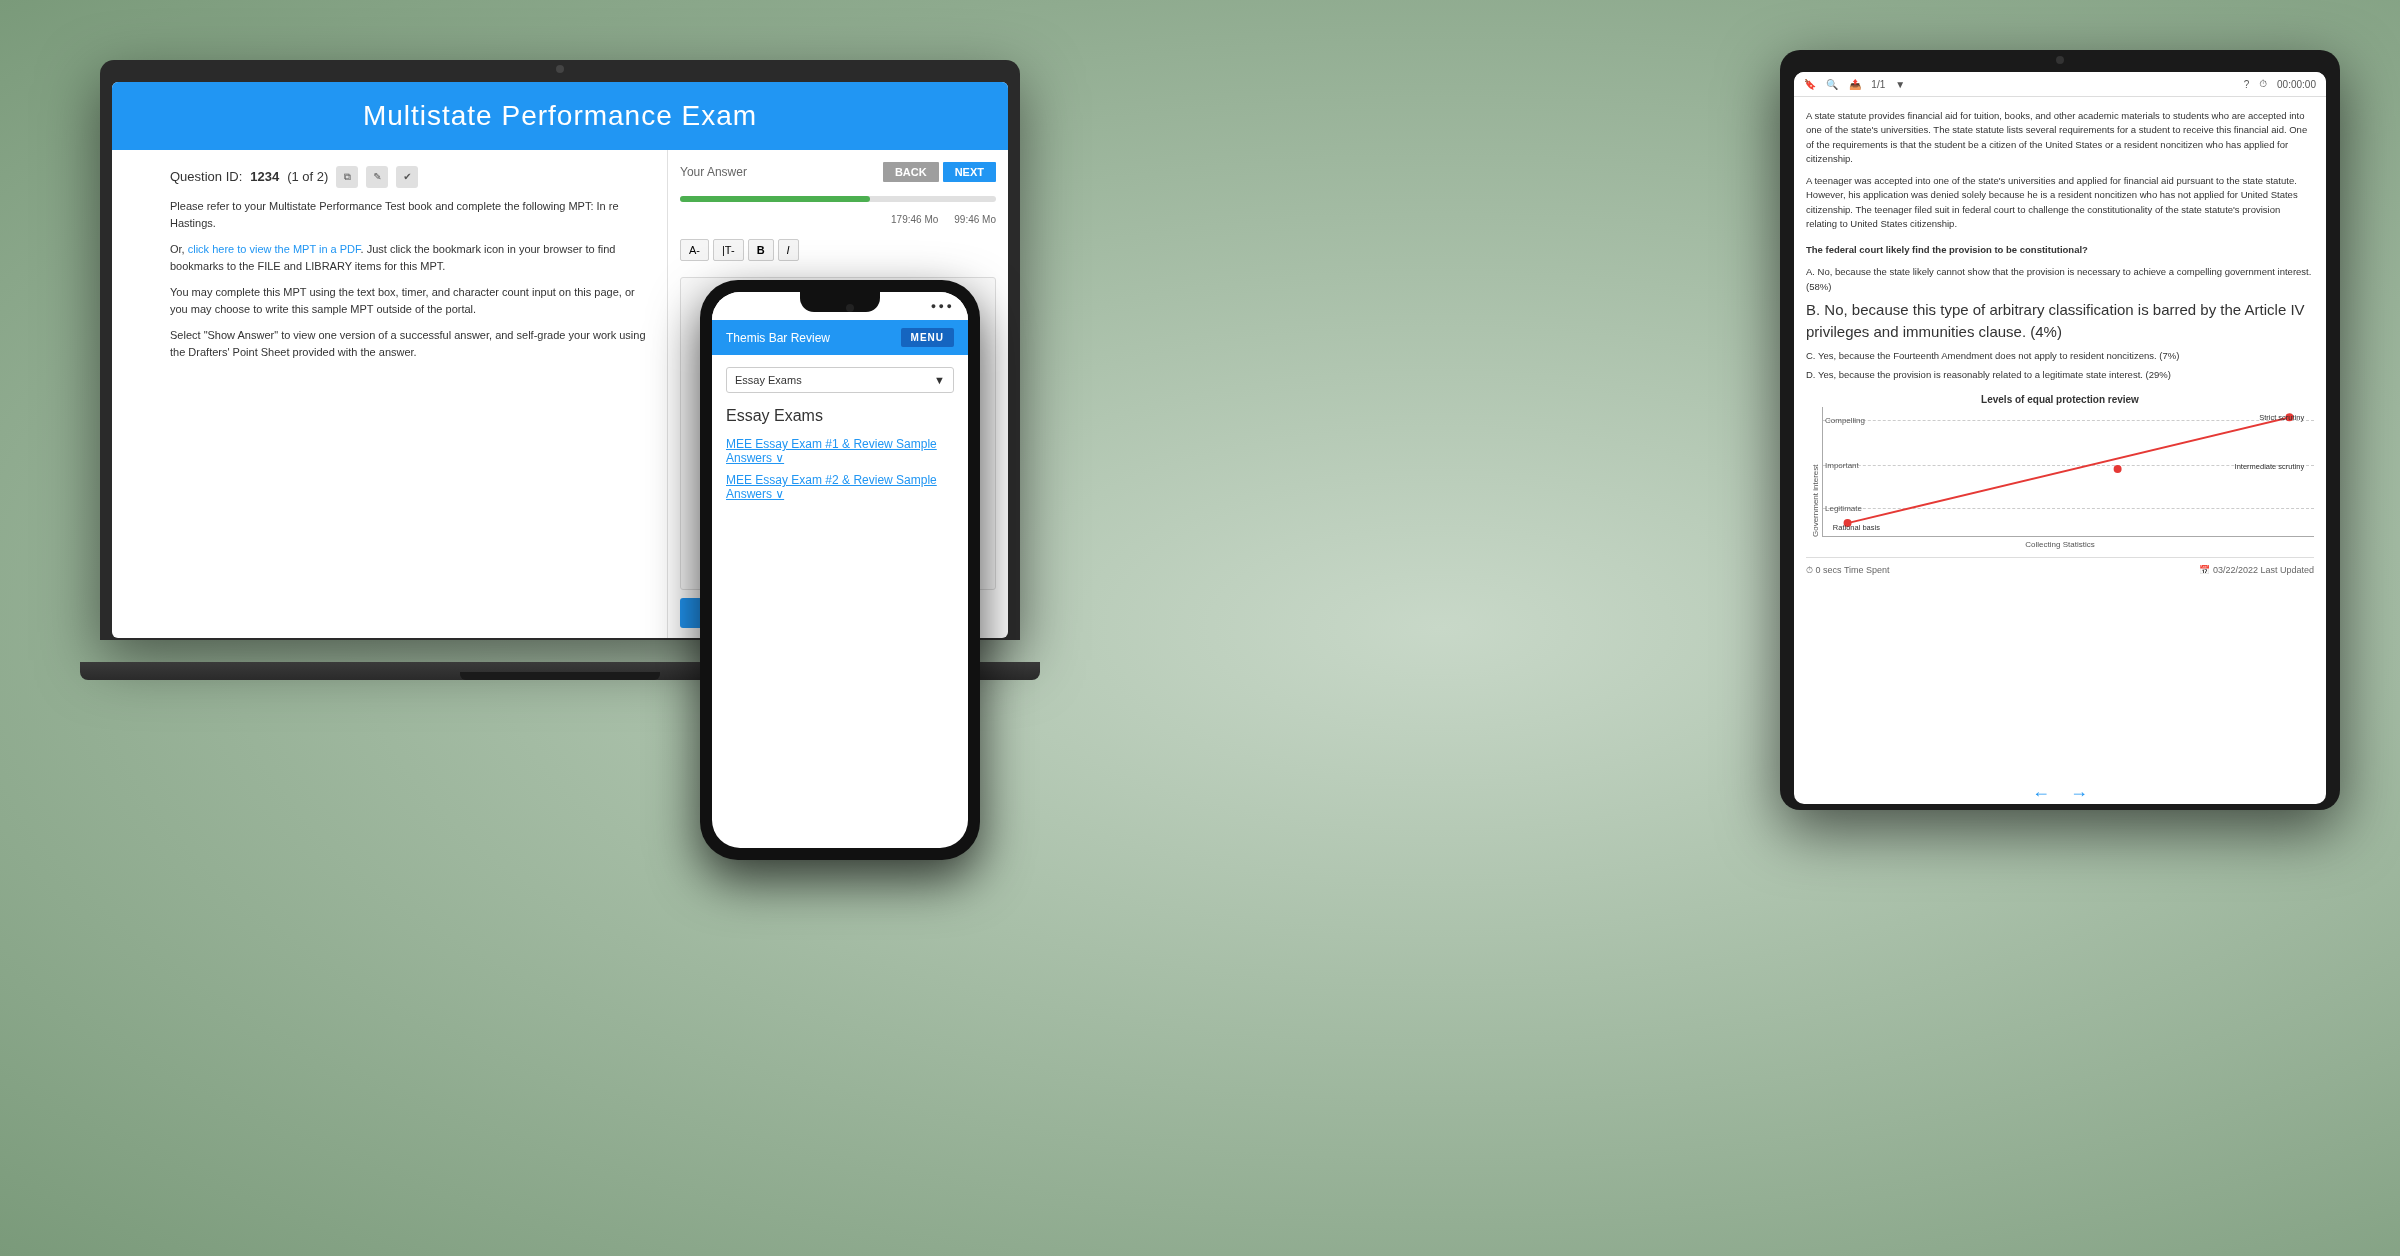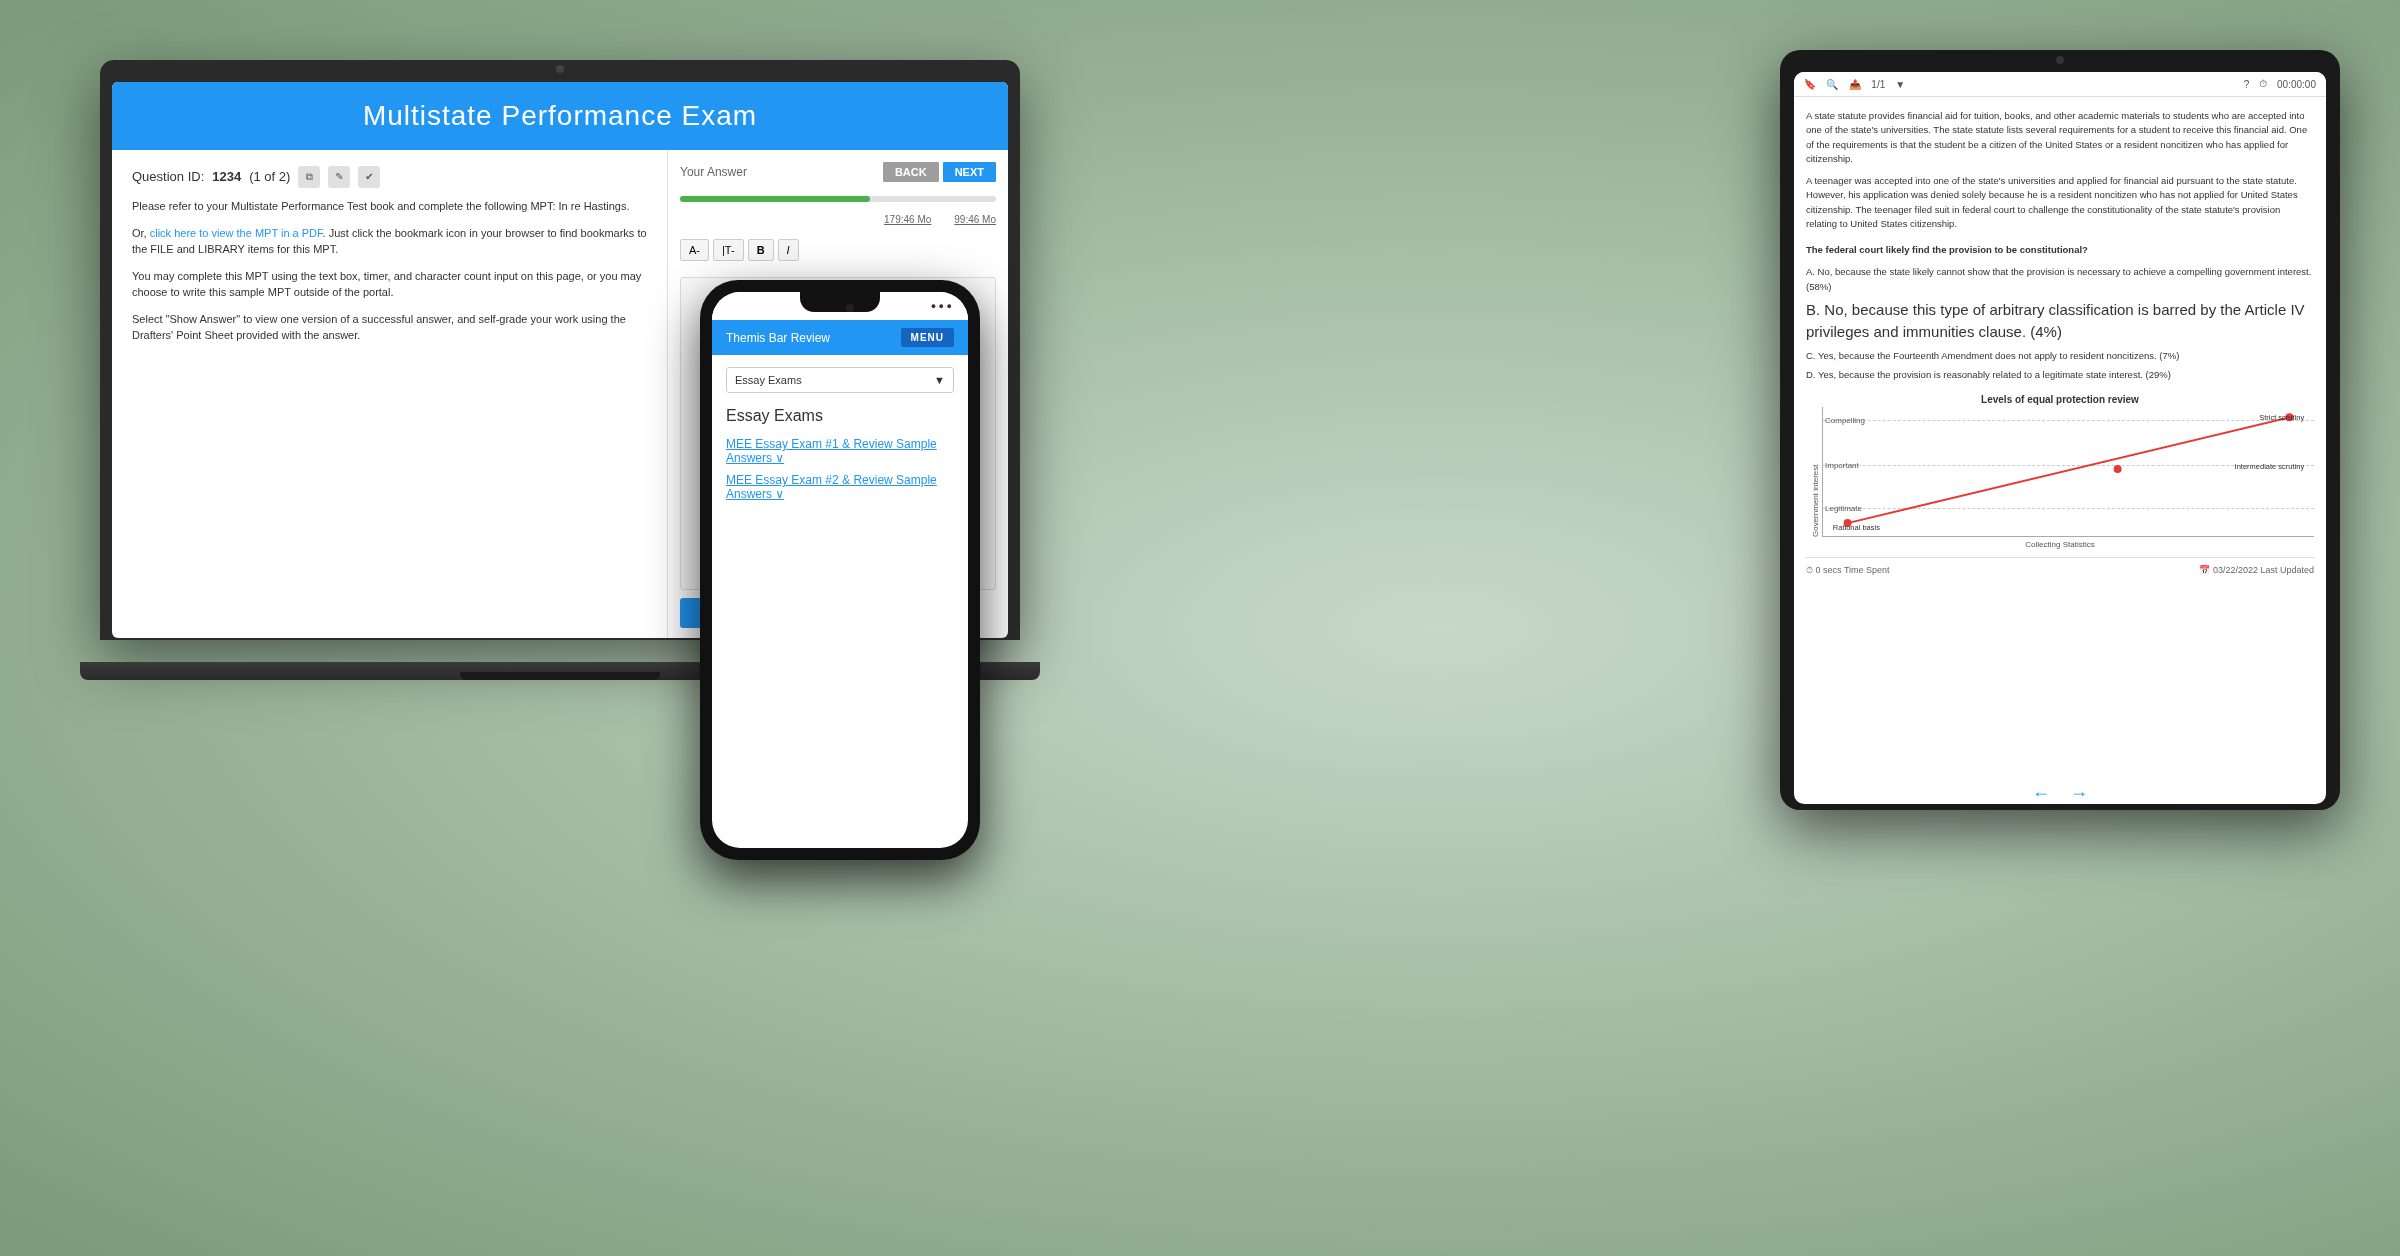--- a/index.html
+++ b/index.html
@@ -77,20 +77,21 @@
       color: white;
       text-align: center;
       padding: 18px;
       font-size: 28px;
       font-weight: 300;
       letter-spacing: 1px;
     }
     .laptop-content {
       display: flex;
       height: calc(100% - 66px);
+      margin-left: 38px;
     }
     .laptop-left {
       flex: 1;
       padding: 16px 20px;
       border-right: 1px solid #e0e0e0;
       font-size: 11px;
       color: #333;
       line-height: 1.5;
     }
     .laptop-right {
@@ -149,23 +150,22 @@
       border-radius: 3px;
       margin-bottom: 4px;
     }
     .progress-fill { height: 100%; background: #4CAF50; border-radius: 3px; }
 
     .timer-row {
       font-size: 10px;
       color: #666;
       display: flex;
       justify-content: flex-end;
-      gap: 23px;
+      gap: 16px;
       margin-bottom: 6px;
-      text-decoration: underline;
     }
 
     .toolbar {
       display: flex;
       gap: 4px;
       margin-bottom: 8px;
       flex-wrap: wrap;
     }
     .tool-btn {
       padding: 4px 8px;

